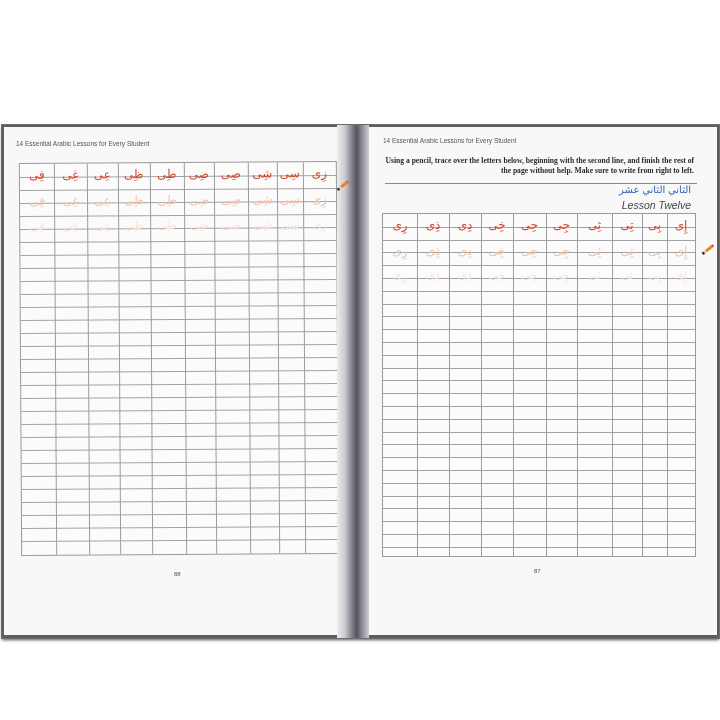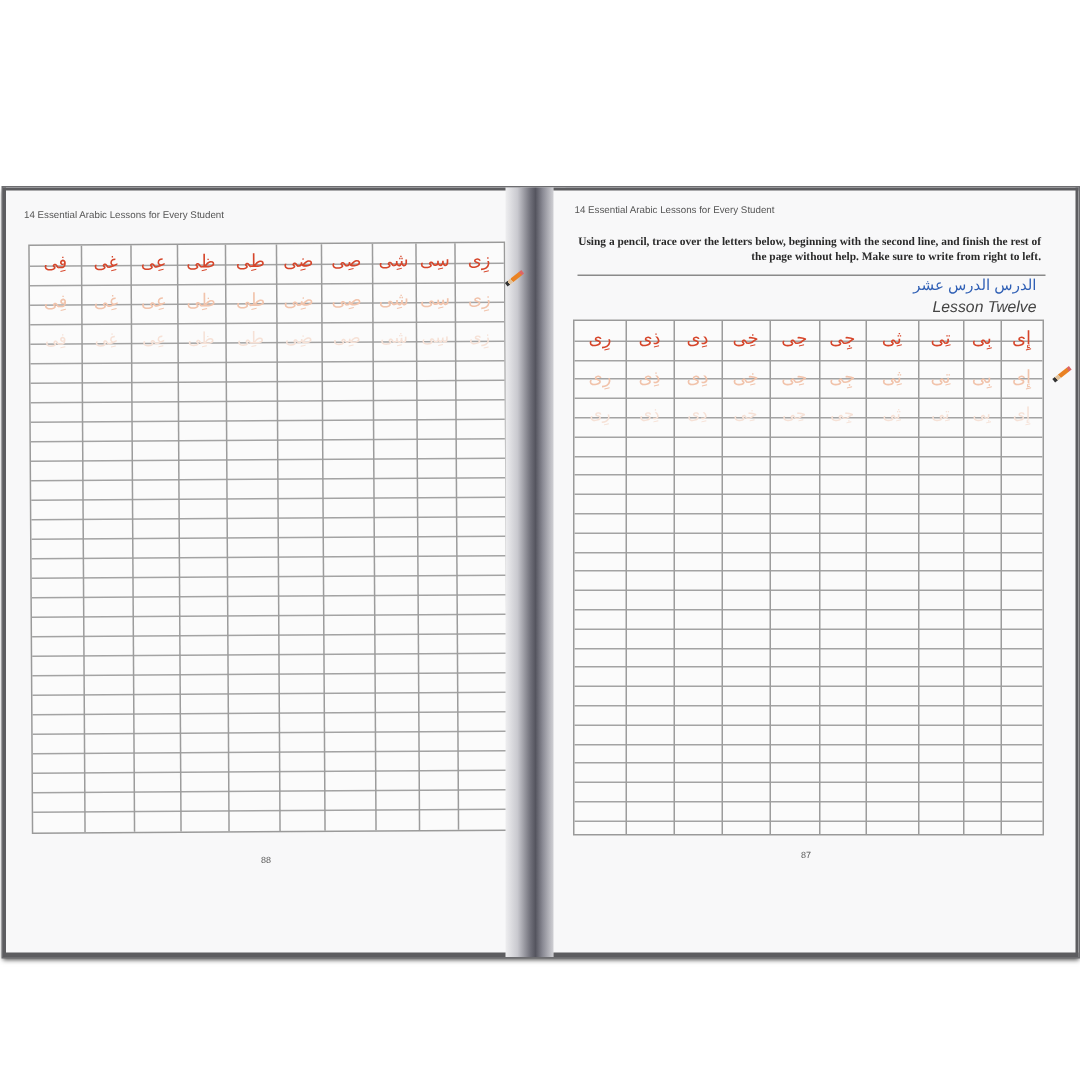--- a/index.html
+++ b/index.html
@@ -109,21 +109,21 @@
 
   <div class="page right">
     <div class="running" style="left:14px;top:10px;">14 Essential Arabic Lessons for Every Student</div>
   </div>
   <div class="pencil" style="left:334px;top:59px;"></div>
   <div class="pencil" style="left:699px;top:123px;"></div>
 </div>
 
 <div class="instr">Using a pencil, trace over the letters below, beginning with the second line, and finish the rest of the page without help. Make sure to write from right to left.</div>
 <div class="rule"></div>
-<div class="ar-title">الدرس الدرس عشر</div>
+<div class="ar-title">الثاني الثاني عشر</div>
 <div class="en-title">Lesson Twelve</div>
 <div class="grid" id="gridR" style="left:382px;top:213px;width:314px;height:344px;">
     <div class="hl" style="top: 12.8px;"></div>
     <div class="hl" style="top: 25.6px;"></div>
     <div class="hl" style="top: 38.4px;"></div>
     <div class="hl" style="top: 51.2px;"></div>
     <div class="hl" style="top: 64px;"></div>
     <div class="hl" style="top: 76.8px;"></div>
     <div class="hl" style="top: 89.6px;"></div>
     <div class="hl" style="top: 102.4px;"></div>

